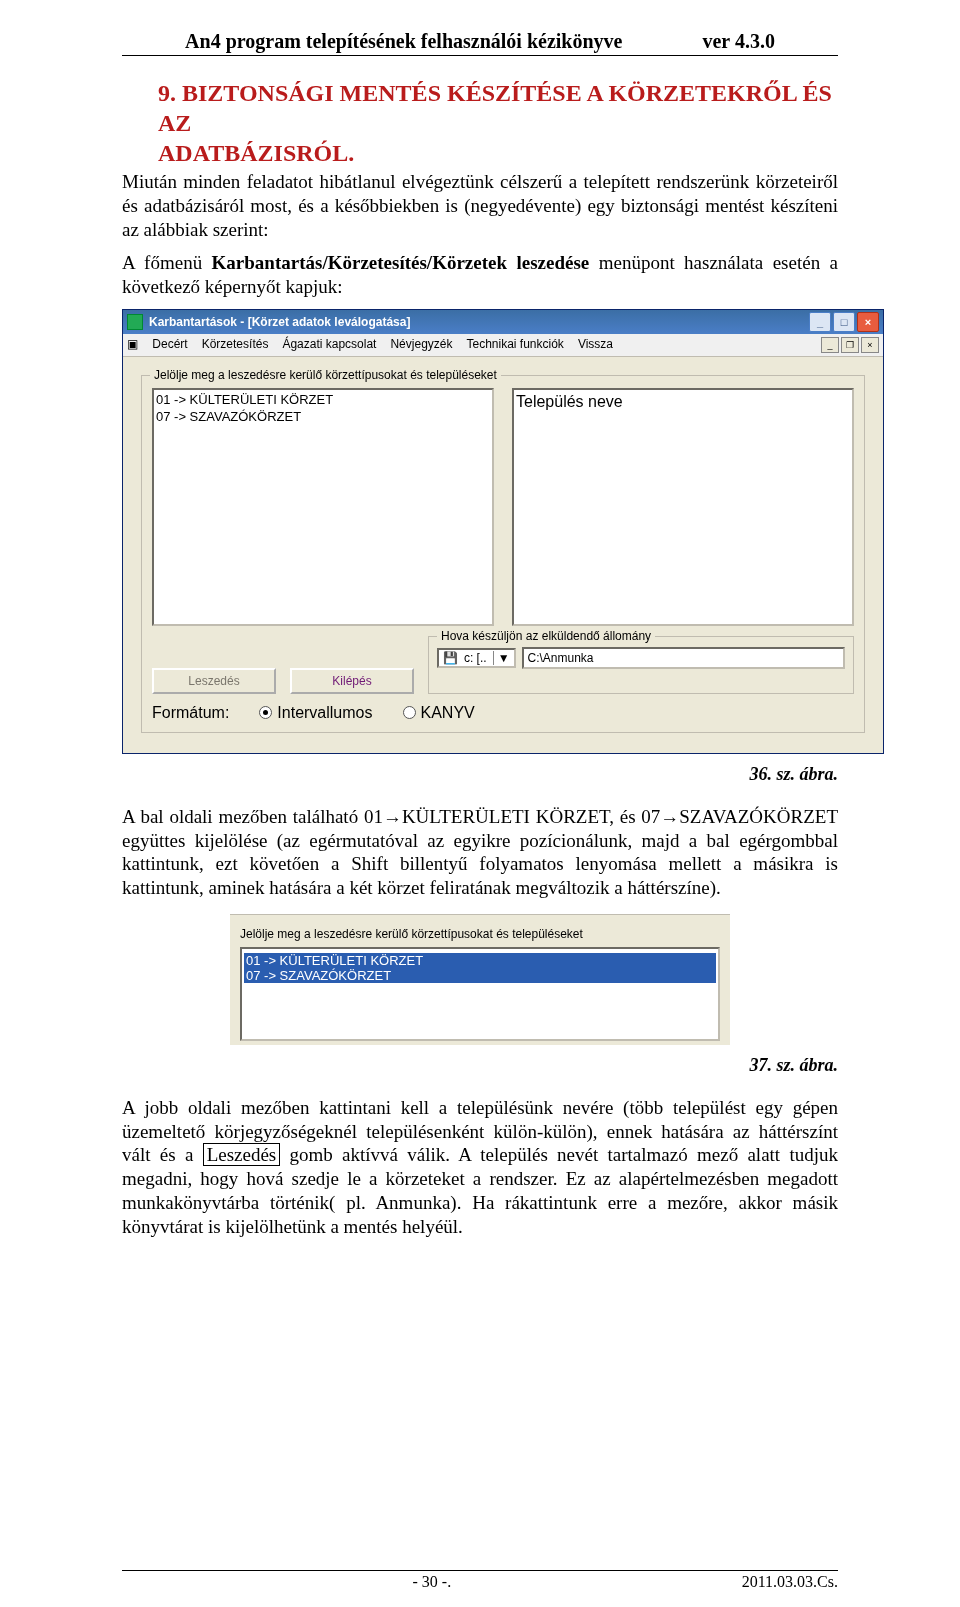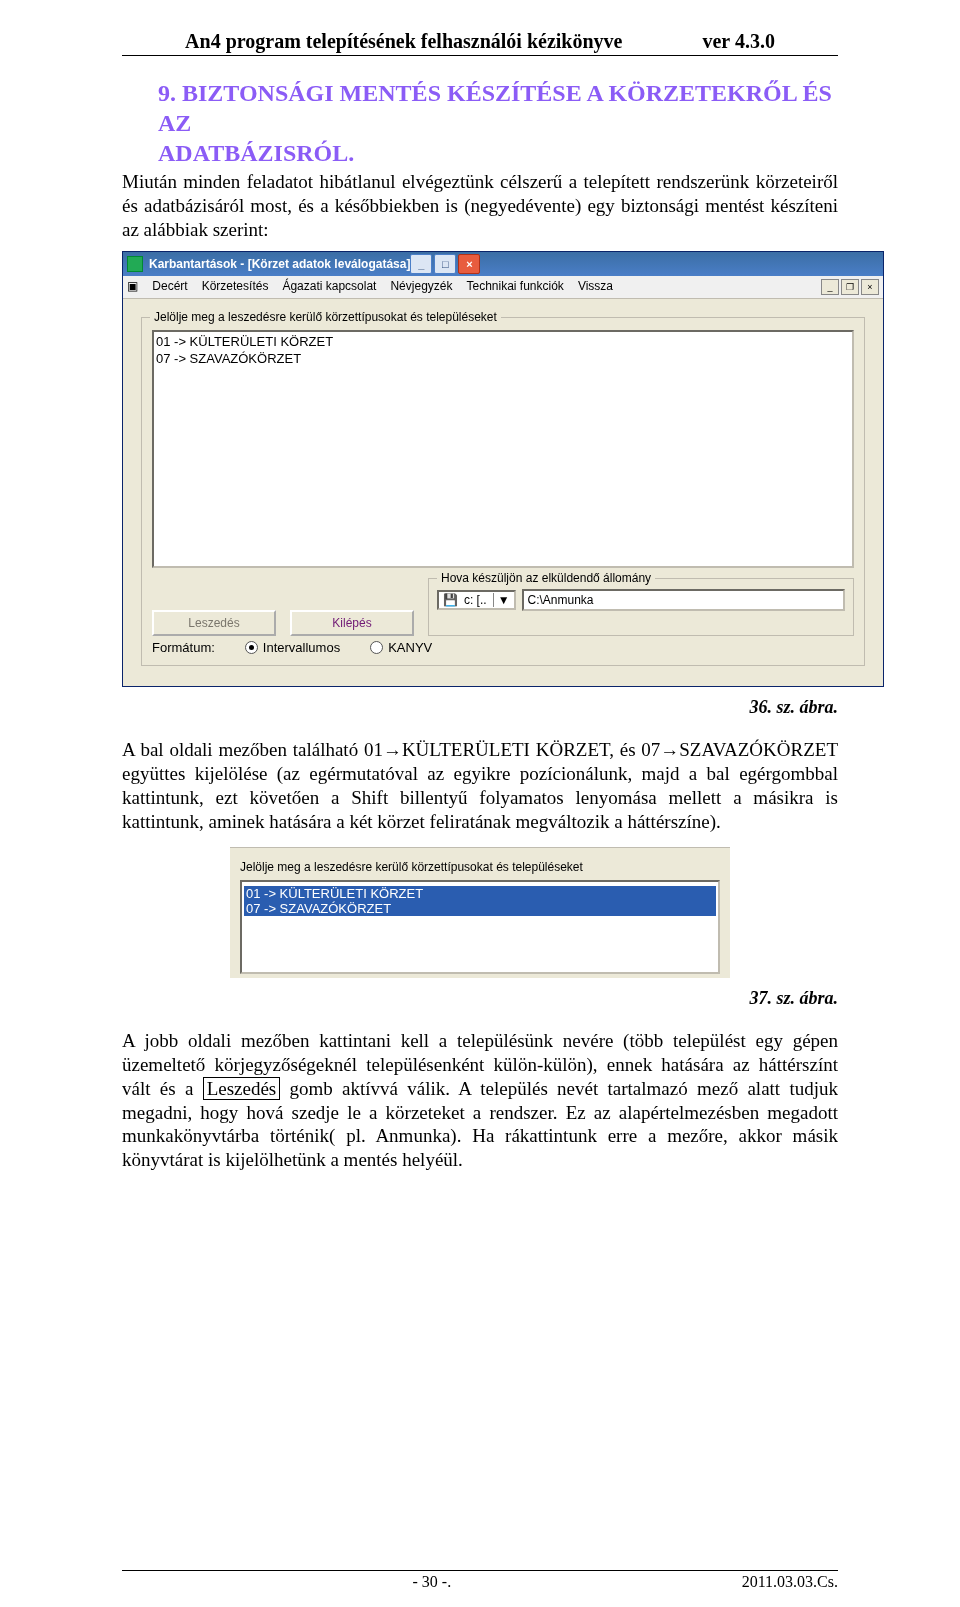--- a/index.html
+++ b/index.html
@@ -1,27 +1,27 @@
 <!DOCTYPE html>
 <html><head>
 <meta charset="utf-8">
 <style>
 html,body{margin:0;padding:0;background:#fff;font-family:"Times New Roman",Times,serif;color:#000}
 .page{width:876px;margin:0 auto;padding:30px 80px 20px 80px;box-sizing:border-box;position:relative;min-height:1607px}
 .hdr{display:flex;justify-content:center;gap:40px;font-weight:bold;font-size:20px;border-bottom:1.5px solid #000;padding-bottom:2px;margin-bottom:22px}
 .hdr-right{margin-left:40px}
-h2.sect{color:#8b5cf6;font-size:24px;font-weight:bold;margin:0 0 2px 0;padding-left:36px;line-height:1.25}
+h2.sect{color:#b91c1c;font-size:24px;font-weight:bold;margin:0 0 2px 0;padding-left:36px;line-height:1.25}
 .body-p{font-size:19px;text-align:justify;margin:0 0 10px 0;line-height:1.25}
 .bold{font-weight:bold}
 .center{text-align:right}
 .fig-cap{font-style:italic;font-weight:bold;font-size:18px;margin:10px 0 20px 0}
 .boxed{border:1px solid #000;padding:0 3px}
 
 .app-window{margin:10px auto 8px auto;width:760px;border:1px solid #0a246a;background:#ece9d8;font-family:Tahoma,Arial,sans-serif;font-size:12px;color:#000}
-.titlebar{background:linear-gradient(#3b6ea5,#4a7ec7);color:#fff;display:flex;align-items:center;justify-content:flex-start;height:24px;padding:0 4px}
+.titlebar{background:linear-gradient(#3b6ea5,#4a7ec7);color:#fff;display:flex;align-items:center;justify-content:space-between;height:24px;padding:0 4px}
 .tb-left{display:flex;align-items:center;gap:6px}
 .tb-ico{width:14px;height:14px;background:#2a5;display:inline-block;border:1px solid #083}
 .tb-title{font-weight:bold;font-size:12px}
 .tb-btns{display:flex;gap:2px}
 .tb-btn{width:20px;height:18px;background:#dce6f4;border:1px solid #4a7ec7;border-radius:2px;display:flex;align-items:center;justify-content:center;color:#2c4a7a;font-weight:bold;font-size:11px}
 .tb-close{background:#e85c3e;color:#fff;border-color:#b03018}
 .menubar{background:#f0f0f0;padding:3px 4px;display:flex;gap:14px;border-bottom:1px solid #c0bcb0;font-size:12px}
 .menubar .spacer{flex:1}
 .mdi-btns{display:flex;gap:2px}
 .mdi-btn{width:16px;height:14px;border:1px solid #888;background:#ece9d8;font-size:9px;display:flex;align-items:center;justify-content:center}
@@ -34,21 +34,21 @@
 .lb-right{flex:1}
 .lb-item{white-space:pre}
 .bottom-row{display:flex;align-items:flex-end;gap:14px;margin-top:10px}
 .btn3d{border:2px outset #fff;background:#ece9d8;padding:4px 0;font-size:12px;text-align:center;width:120px;color:#7a766c}
 .btn3d.enabled{color:#701a75}
 .hov-group{border:1px solid #c0bcb0;padding:10px 8px 24px 8px;position:relative;flex:1}
 .drive{display:flex;align-items:center;gap:6px}
 .drive .dd{border:2px inset #c0bcb0;background:#fff;padding:1px 4px;display:flex;align-items:center;gap:6px;font-size:12px}
 .drive .chev{border-left:1px solid #888;padding-left:4px}
 .path{border:2px inset #c0bcb0;background:#fff;padding:2px 4px;font-size:12px;flex:1}
-.fmt-row{display:flex;align-items:center;gap:30px;margin-top:4px;font-size:13px}
+.fmt-row{display:flex;align-items:center;gap:30px;margin-top:10px;font-size:16px}
 .radio{display:flex;align-items:center;gap:5px}
 .rcircle{width:11px;height:11px;border:1px solid #555;border-radius:50%;display:inline-flex;align-items:center;justify-content:center;background:#fff}
 .rcircle.sel::after{content:"";width:5px;height:5px;background:#000;border-radius:50%;display:block}
 
 .snip{margin:14px auto 6px auto;width:480px;border-top:1px solid #c0bcb0;background:#ece9d8;font-family:Tahoma,Arial,sans-serif;font-size:12px;padding:12px 10px 4px 10px}
 .snip .group-title2{font-size:12px;margin-bottom:6px}
 .snip .lb2{background:#fff;border:2px inset #c0bcb0;height:86px;padding:2px}
 .sel-item{background:#2a5db0;color:#fff;padding:0 2px;font-size:13px}
 .lb2 .pad{height:2px}
 .footer{position:absolute;bottom:16px;left:80px;right:80px;border-top:1.5px solid #000;display:flex;justify-content:space-between;font-size:16px;padding-top:2px}
@@ -63,20 +63,23 @@
     <span>An4 program telepítésének felhasználói kézikönyve</span>
     <span class="hdr-right">ver 4.3.0</span>
   </div>
 
   <h2 class="sect">
     <span>9. BIZTONSÁGI MENTÉS KÉSZÍTÉSE A KÖRZETEKRŐL ÉS AZ</span><br>
     <span>ADATBÁZISRÓL.</span>
   </h2>
 
   <p class="body-p">Miután minden feladatot hibátlanul elvégeztünk célszerű a telepített rendszerünk körzeteiről és adatbázisáról most, és a későbbiekben is (negyedévente) egy biztonsági mentést készíteni az alábbiak szerint:</p>
+  <p class="body-p">
+    <span>A főmenü </span><span class="bold">Karbantartás/Körzetesítés/Körzetek leszedése</span><span> menüpont használata esetén a következő képernyőt kapjuk:</span>
+  </p>
 
   <div class="app-window">
     <div class="titlebar">
       <div class="tb-left">
         <span class="tb-ico"></span>
         <span class="tb-title">Karbantartások - [Körzet adatok leválogatása]</span>
       </div>
       <div class="tb-btns">
         <span class="tb-btn">_</span>
         <span class="tb-btn">□</span>
@@ -98,20 +101,23 @@
         <span class="mdi-btn">×</span>
       </span>
     </div>
     <div class="panel">
       <div class="group">
         <div class="group-title">Jelölje meg a leszedésre kerülő körzettípusokat és településeket</div>
         <div class="two-col">
           <div class="listbox lb-left">
             <div class="lb-item">01 -&gt; KÜLTERÜLETI KÖRZET</div>
             <div class="lb-item">07 -&gt; SZAVAZÓKÖRZET</div>
+          </div>
+          <div class="listbox lb-right">
+            <div class="lb-item" style="font-size:16px">Település neve</div>
           </div>
         </div>
         <div class="bottom-row">
           <div class="btn3d">Leszedés</div>
           <div class="btn3d enabled">Kilépés</div>
           <div class="hov-group">
             <div class="group-title">Hova készüljön az elküldendő állomány</div>
             <div class="drive">
               <div class="dd">
                 <span>💾</span>

